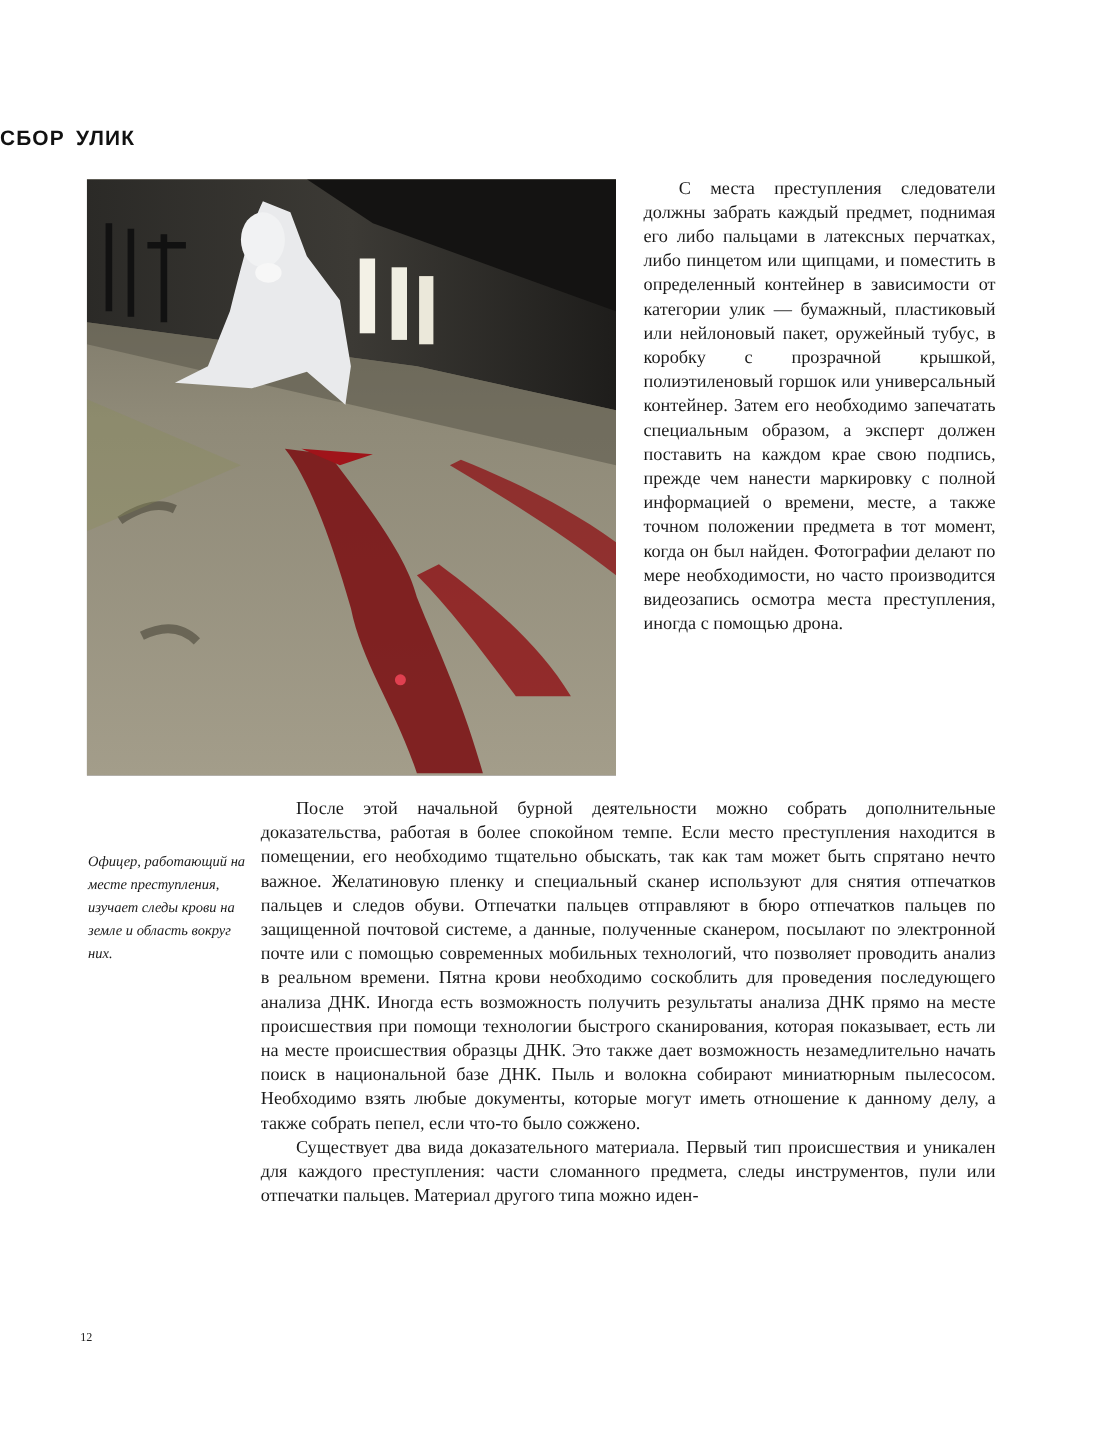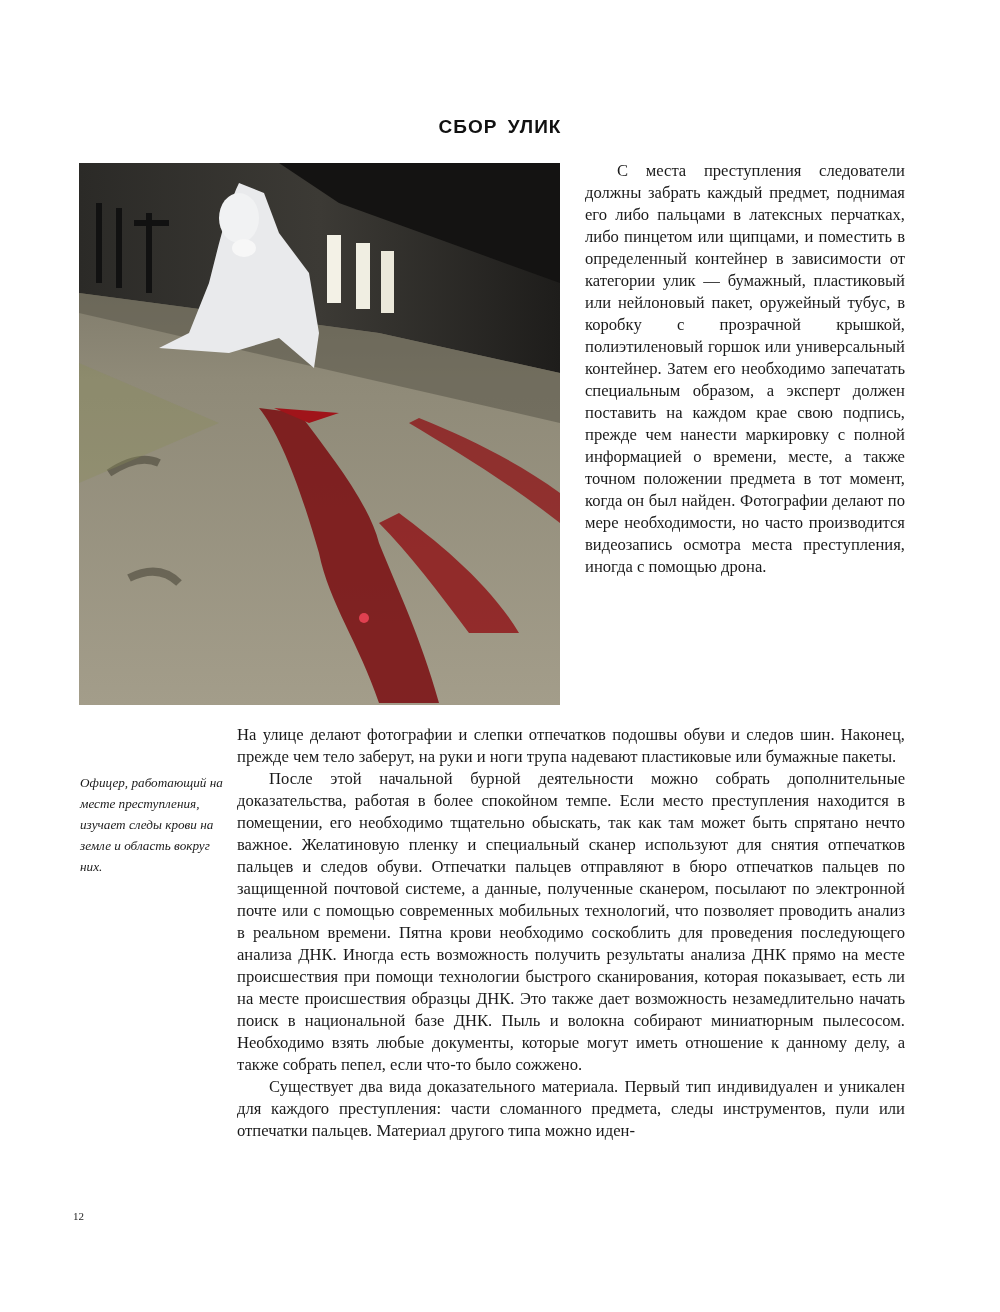--- a/index.html
+++ b/index.html
@@ -1,21 +1,21 @@
 <!DOCTYPE html>
 <html><head>
 <meta charset="utf-8">
 <style>
   html, body { margin: 0; padding: 0; }
   body {
     width: 1000px; height: 1312px; background: #ffffff; position: relative; overflow: hidden;
     font-family: "Liberation Serif", "DejaVu Serif", serif; color: #1a1a1a;
   }
   .title {
-    position: absolute; left: 0; width: 1000px; top: 116px; text-align: center;
+    position: absolute; left: 0; width: 1000px; top: 116px; 
     font-family: "Liberation Sans", "DejaVu Sans", sans-serif; font-weight: bold;
     font-size: 19px; letter-spacing: 1px; color: #111; word-spacing: 4px;
   }
   .photo {
     position: absolute; left: 79px; top: 163px; width: 481px; height: 542px;
     overflow: hidden; background: #6b675d;
   }
   .photo svg { display: block; width: 100%; height: 100%; }
   .caption {
     position: absolute; left: 80px; top: 731px; width: 150px;
@@ -75,18 +75,17 @@
   </svg>
 </div>
 
 <div class="caption">Офицер, работающий на месте преступления, изучает следы крови на земле и область вокруг них.</div>
 
 <div class="col-right">
   <p class="indent">С места преступления следователи должны забрать каждый предмет, поднимая его либо пальцами в латексных перчатках, либо пинцетом или щипцами, и поместить в определенный контейнер в зависимости от категории улик — бумажный, пластиковый или нейлоновый пакет, оружейный тубус, в коробку с прозрачной крышкой, полиэтиленовый горшок или универсальный контейнер. Затем его необходимо запечатать специальным образом, а эксперт должен поставить на каждом крае свою подпись, прежде чем нанести маркировку с полной информацией о времени, месте, а также точном положении предмета в тот момент, когда он был найден. Фотографии делают по мере необходимости, но часто производится видеозапись осмотра места преступления, иногда с помощью дрона.</p>
 </div>
 
 <div class="col-full">
-  <p>На улице делают фотографии и слепки отпечатков подошвы обуви и следов шин. Наконец, прежде чем тело заберут, на руки и ноги трупа надевают пластиковые или бумажные пакеты.</p>
   <p class="indent">После этой начальной бурной деятельности можно собрать дополнительные доказательства, работая в более спокойном темпе. Если место преступления находится в помещении, его необходимо тщательно обыскать, так как там может быть спрятано нечто важное. Желатиновую пленку и специальный сканер используют для снятия отпечатков пальцев и следов обуви. Отпечатки пальцев отправляют в бюро отпечатков пальцев по защищенной почтовой системе, а данные, полученные сканером, посылают по электронной почте или с помощью современных мобильных технологий, что позволяет проводить анализ в реальном времени. Пятна крови необходимо соскоблить для проведения последующего анализа ДНК. Иногда есть возможность получить результаты анализа ДНК прямо на месте происшествия при помощи технологии быстрого сканирования, которая показывает, есть ли на месте происшествия образцы ДНК. Это также дает возможность незамедлительно начать поиск в национальной базе ДНК. Пыль и волокна собирают миниатюрным пылесосом. Необходимо взять любые документы, которые могут иметь отношение к данному делу, а также собрать пепел, если что-то было сожжено.</p>
-  <p class="indent">Существует два вида доказательного материала. Первый тип индивидуален и уникален для каждого преступления: части сломанного предмета, следы инструментов, пули или отпечатки пальцев. Материал другого типа можно иден-</p>
+  <p class="indent">Существует два вида доказательного материала. Первый тип происшествия и уникален для каждого преступления: части сломанного предмета, следы инструментов, пули или отпечатки пальцев. Материал другого типа можно иден-</p>
 </div>
 
 <div class="page-num">12</div>
 
 </body></html>

